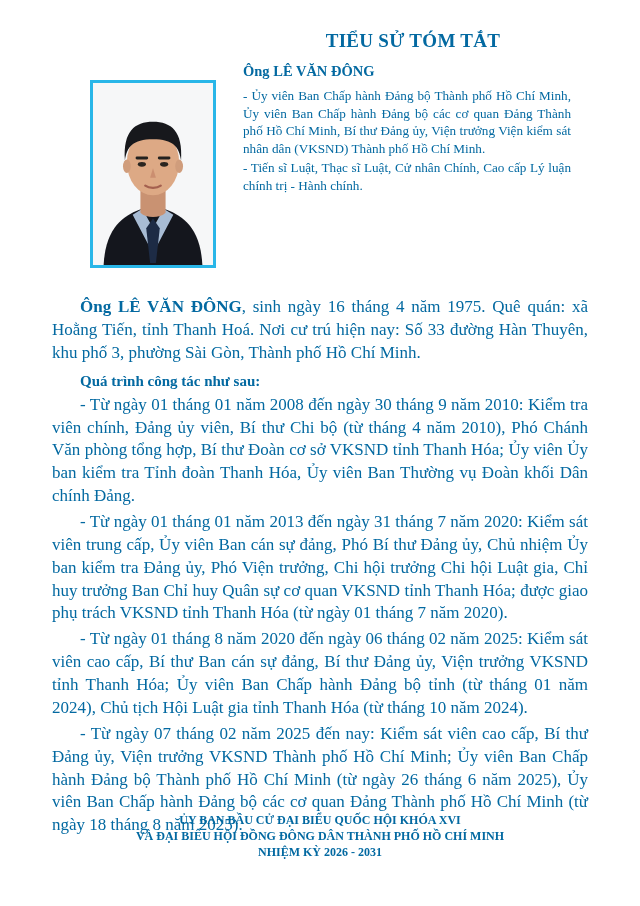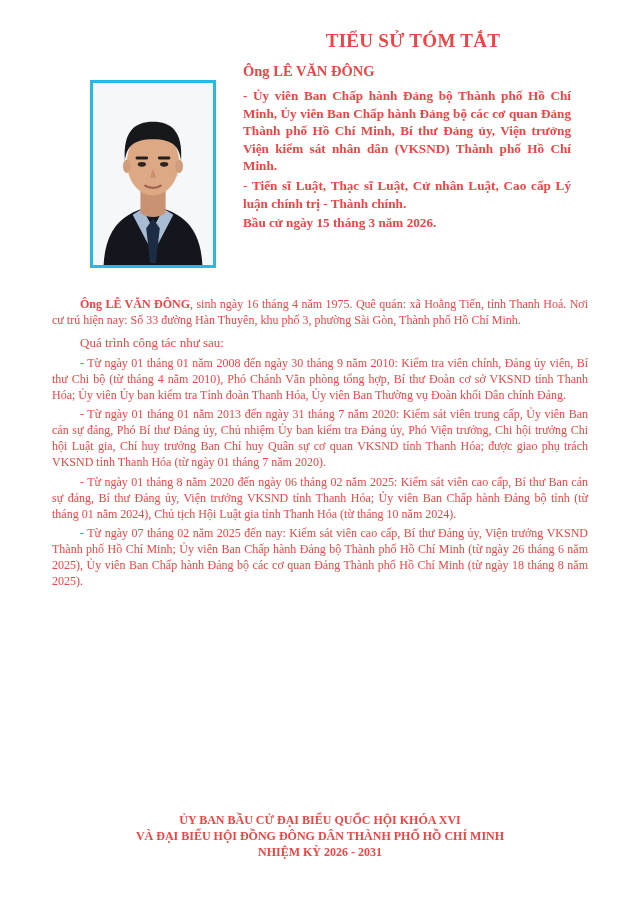--- a/index.html
+++ b/index.html
@@ -7,21 +7,21 @@
     margin: 0;
     padding: 0;
     background: #ffffff;
   }
   .page {
     position: relative;
     width: 640px;
     height: 906px;
     background: #ffffff;
     font-family: "Liberation Serif", "DejaVu Serif", serif;
-    color: #ef4444;
+    color: #0369a1;
     overflow: hidden;
     box-sizing: border-box;
   }
 
   
   .header {
     position: relative;
     padding: 0;
   }
 
@@ -53,49 +53,49 @@
     line-height: 1.15;
   }
   .person-name-head {
     font-size: 14.5px;
     font-weight: bold;
     margin: 0 0 7px 0;
     line-height: 1.2;
   }
   .head-para {
     font-size: 13.2px;
-    font-weight: bold;
+    font-weight: normal;
     text-align: justify;
     text-align-last: left;
     line-height: 1.33;
     margin: 0 12px 2px 0;
     hyphens: none;
   }
   .head-para.tight { margin-bottom: 1px; }
 
   
   .body {
     position: absolute;
     left: 52px;
     top: 296px;
     width: 536px;
   }
   p.para {
-    font-size: 12px;
+    font-size: 17px;
     line-height: 1.345;
     text-align: justify;
     text-align-last: left;
     margin: 0 0 3px 0;
     text-indent: 28px;
   }
   .b { font-weight: bold; }
 
   .section-head {
-    font-size: 13px;
-    font-weight: normal;
+    font-size: 15px;
+    font-weight: bold;
     text-indent: 28px;
     margin: 6px 0 3px 0;
     line-height: 1.345;
   }
 
   
   .footer {
     position: absolute;
     left: 52px;
     top: 812px;
@@ -142,22 +142,21 @@
 
         <ellipse cx="36" cy="86" rx="4" ry="7" fill="#d09d7c"></ellipse>
         <ellipse cx="90" cy="86" rx="4" ry="7" fill="#d09d7c"></ellipse>
       </svg>
     </div>
 
     <div class="title-block">
       <div class="doc-title">TIỂU SỬ TÓM TẮT</div>
       <div class="person-name-head">Ông LÊ VĂN ĐÔNG</div>
       <div class="head-para">- Ủy viên Ban Chấp hành Đảng bộ Thành phố Hồ Chí Minh, Ủy viên Ban Chấp hành Đảng bộ các cơ quan Đảng Thành phố Hồ Chí Minh, Bí thư Đảng ủy, Viện trưởng Viện kiểm sát nhân dân (VKSND) Thành phố Hồ Chí Minh.</div>
-      <div class="head-para">- Tiến sĩ Luật, Thạc sĩ Luật, Cử nhân Luật, Cao cấp Lý luận chính trị - Thành chính.</div>
-      <div class="head-para tight">Bầu cử ngày 15 tháng 3 năm 2026.</div>
+      <div class="head-para">- Tiến sĩ Luật, Thạc sĩ Luật, Cử nhân Chính, Cao cấp Lý luận chính trị - Hành chính.</div>
     </div>
 
   </div>
 
   <div class="body">
 
     <p class="para">
       <span class="b">Ông LÊ VĂN ĐÔNG</span><span>, sinh ngày 16 tháng 4 năm 1975. Quê quán: xã Hoằng Tiến, tỉnh Thanh Hoá. Nơi cư trú hiện nay: Số 33 đường Hàn Thuyên, khu phố 3, phường Sài Gòn, Thành phố Hồ Chí Minh.</span>
     </p>
 

